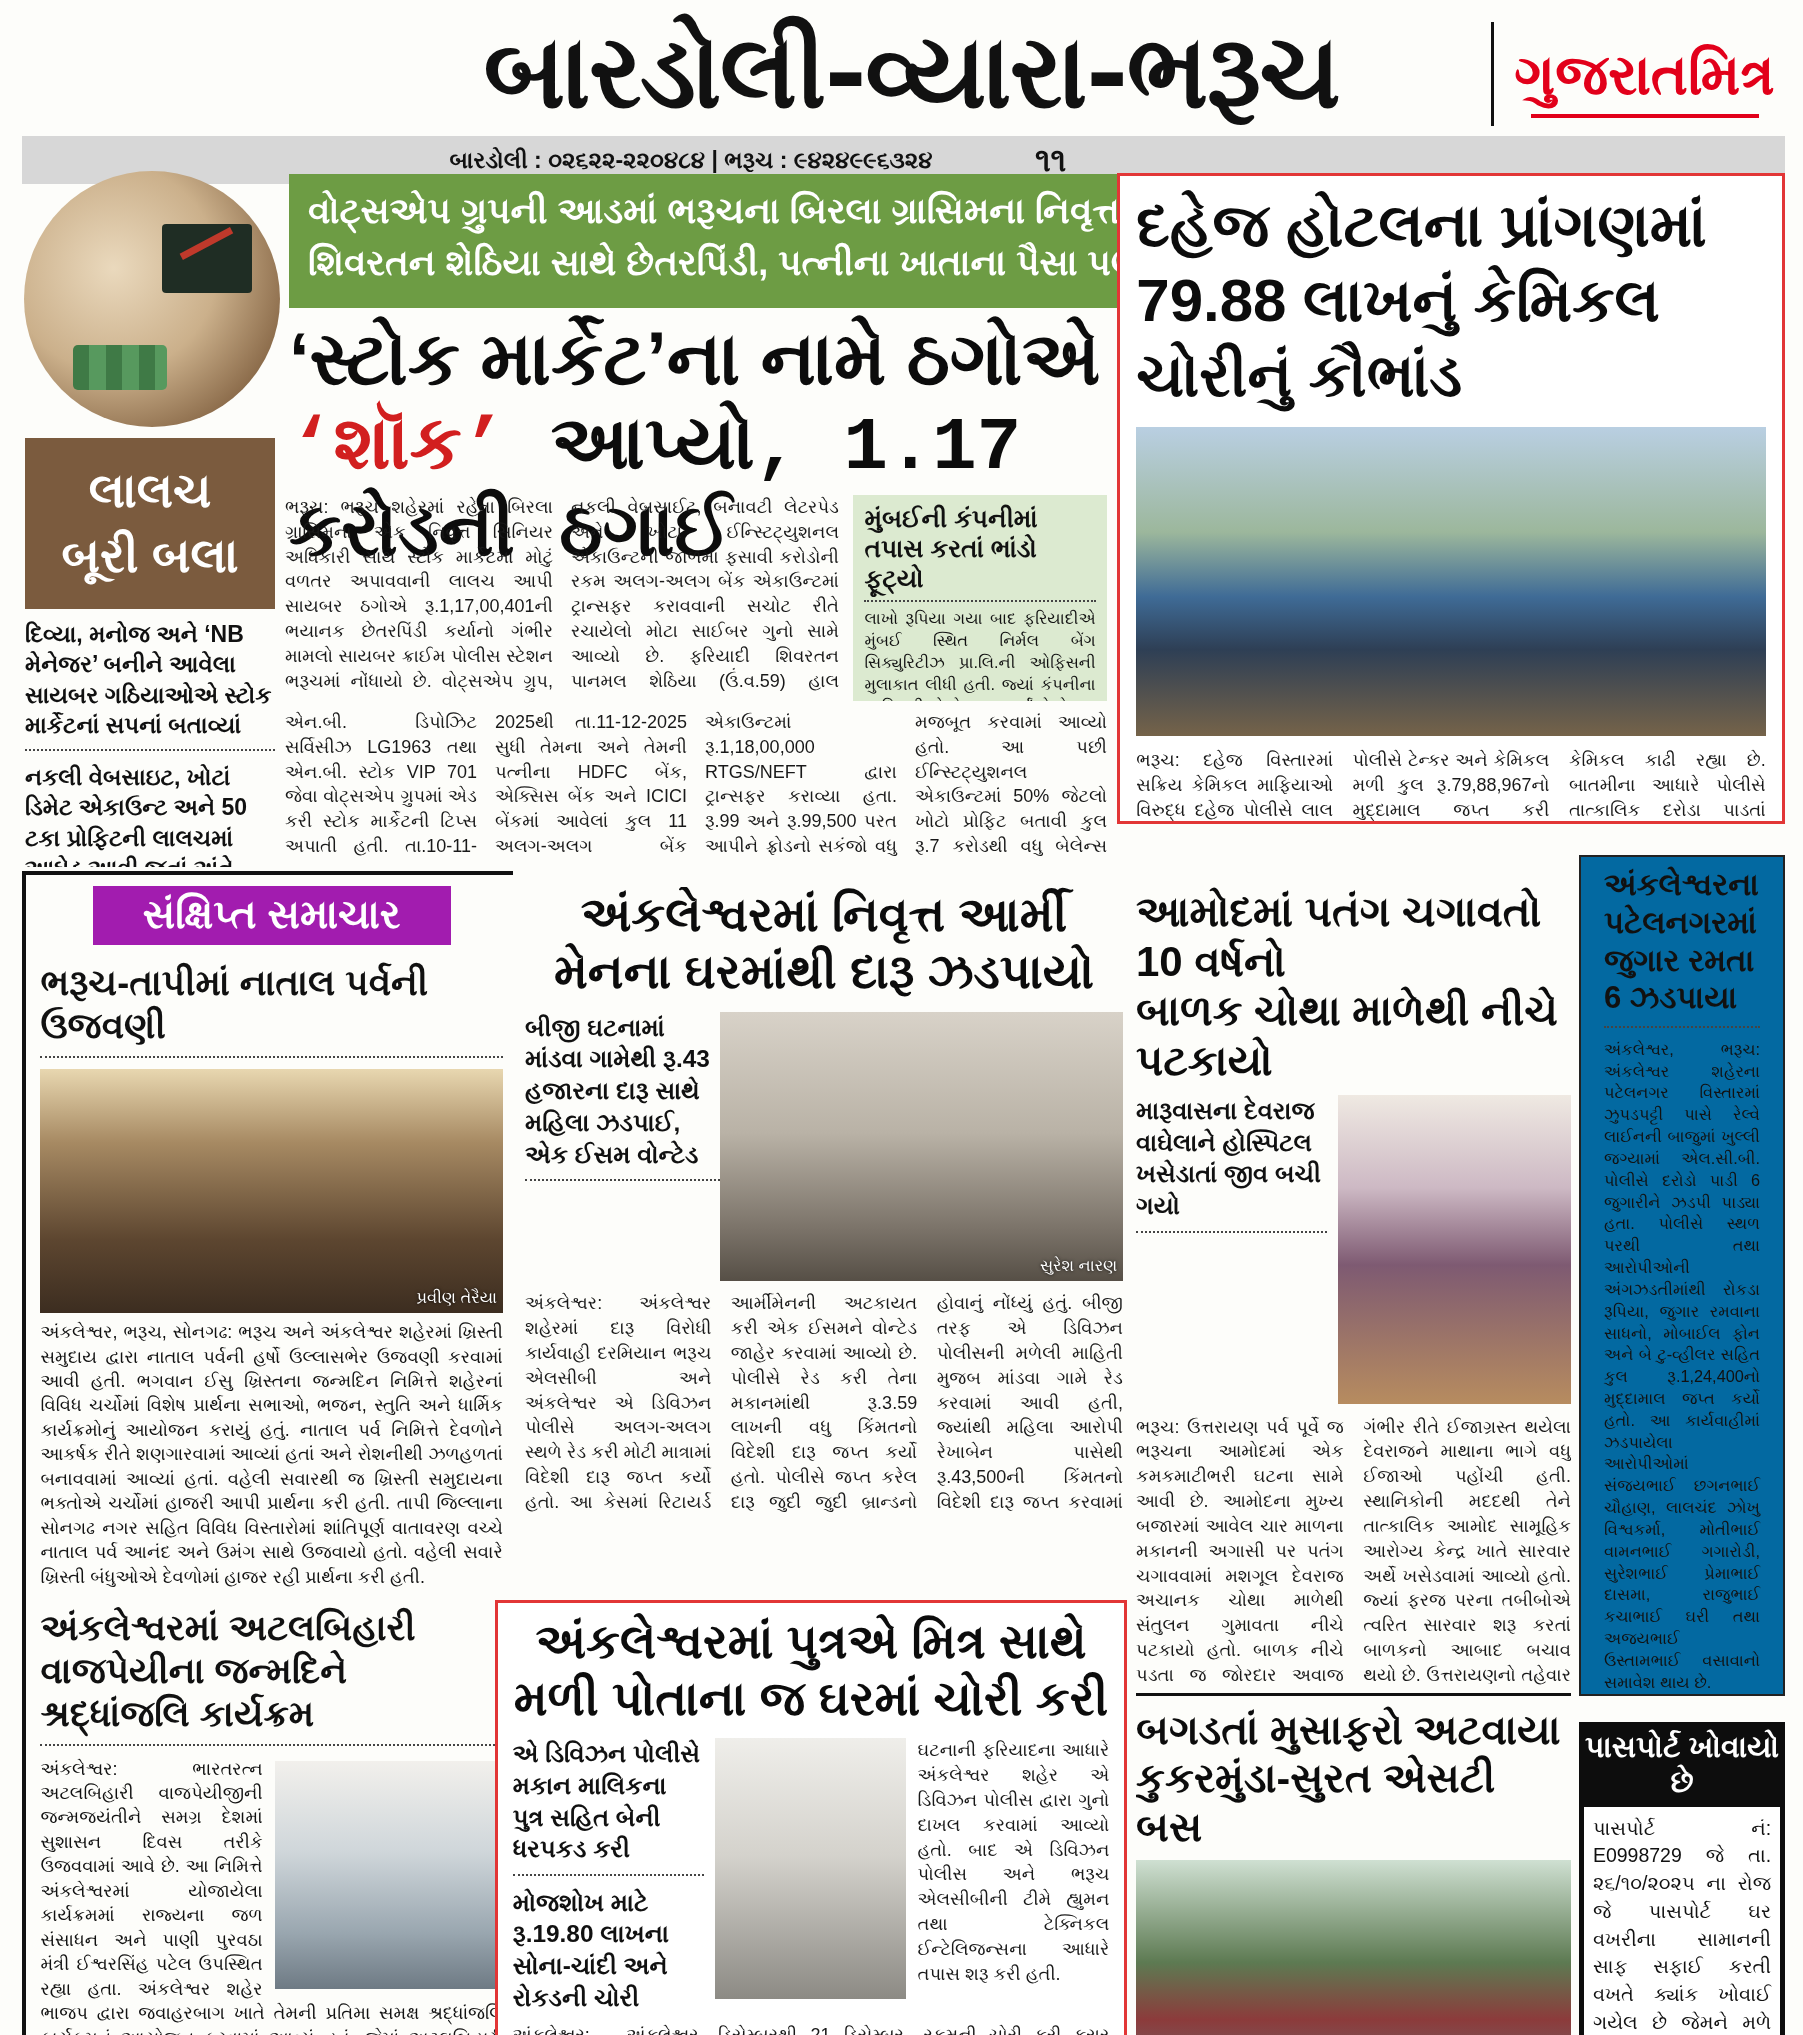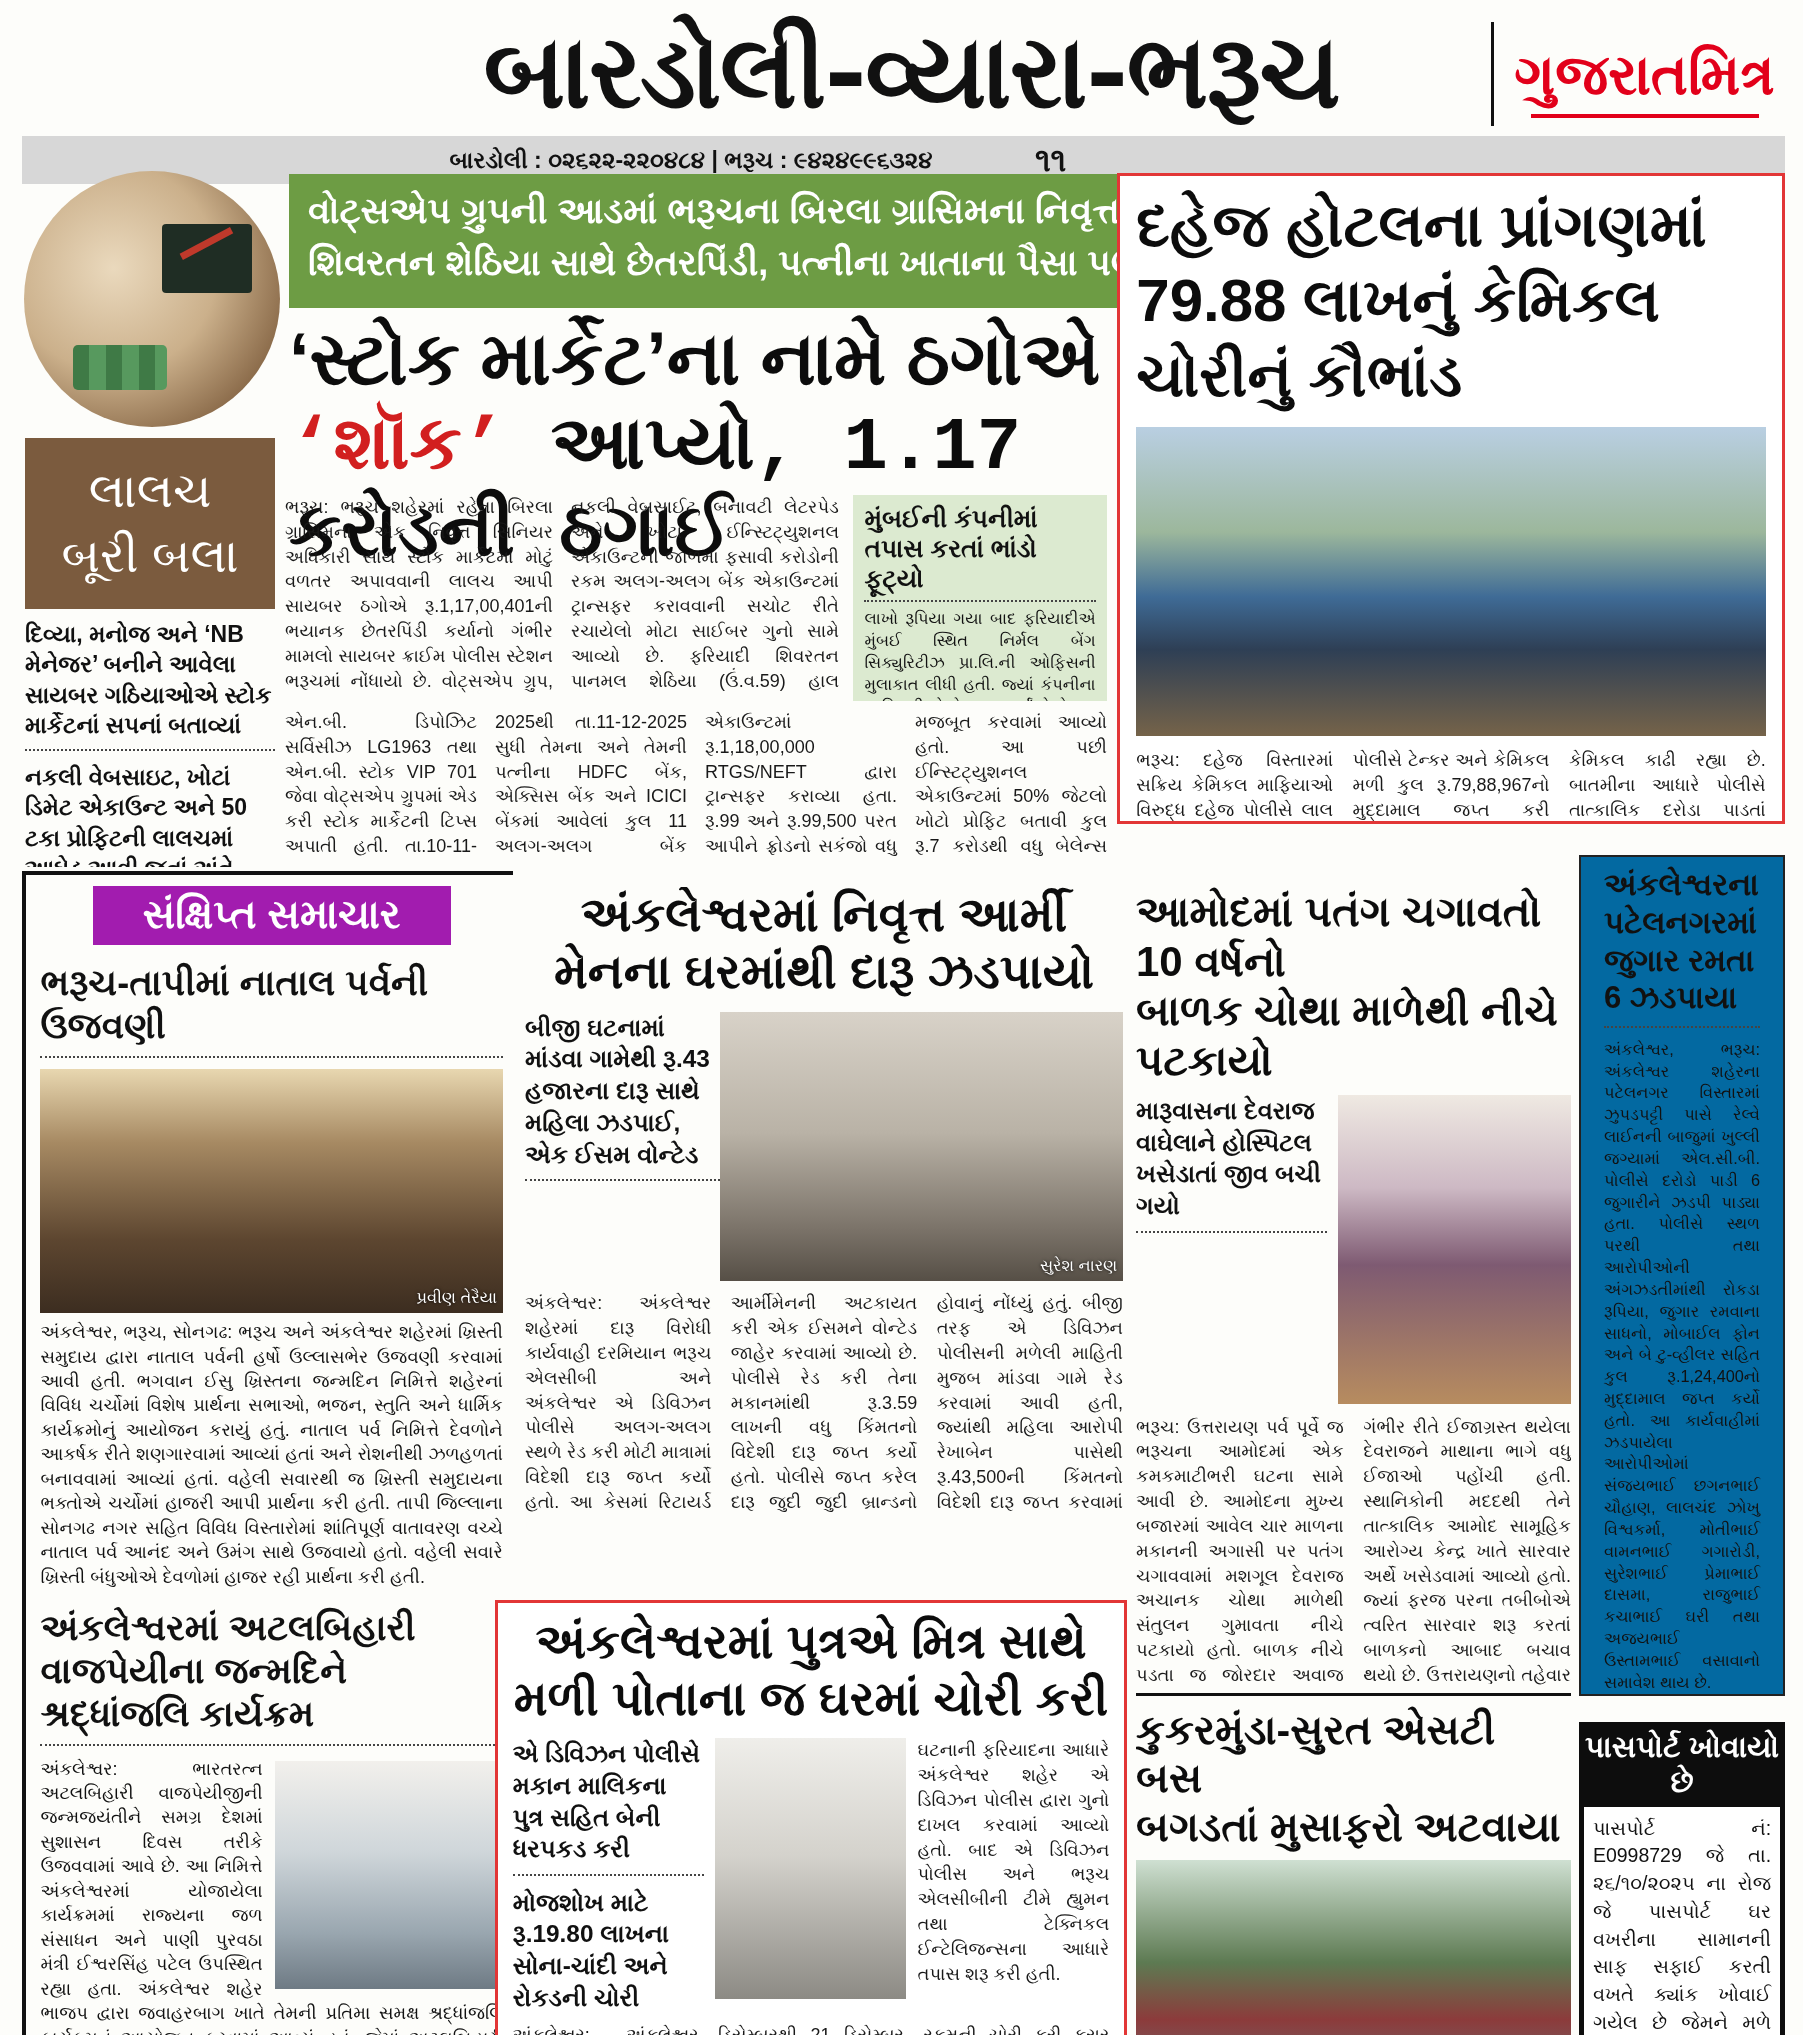--- a/index.html
+++ b/index.html
@@ -32,21 +32,21 @@
     font-weight:bold;font-size:36px;line-height:1.45;padding:10.6px 19px;box-sizing:border-box;}
   #stock-illu{left:24.4px;top:171px;width:256px;height:256px;border-radius:50%;
     background:radial-gradient(circle at 35% 38%,#ead9bd 0%,#cbb08b 45%,#8a6a49 78%,#6f5138 100%);overflow:hidden;}
   #stock-illu .screen{position:absolute;right:28.5px;top:53px;width:90px;height:69px;background:#1f2d24;border-radius:4.1px;}
   #stock-illu .arrow{position:absolute;right:45px;top:69px;width:57px;height:7.3px;background:#c0392b;transform:rotate(-28deg);}
   #stock-illu .money{position:absolute;left:49px;bottom:37px;width:94px;height:45px;background:repeating-linear-gradient(90deg,#3f7a46 0 16.3px,#57995e 16.3px 33px);border-radius:4.9px;}
   #stock-h1{left:289px;top:315px;width:965px;font-size:74px;}
   #stock-h2{left:289px;top:405px;width:965px;font-size:74px;font-family:Liberation Mono, monospace;}
   .red-word{color:#d21f1f;}
   #stock-slug{left:25px;top:438px;width:250px;height:171px;background:#7b5b3e;color:#fff;
-    display:flex;flex-direction:column;align-items:center;justify-content:center;font-weight:normal;font-size:48px;line-height:1.35;}
+    display:flex;flex-direction:column;align-items:center;justify-content:center;font-weight:bold;font-size:48px;line-height:1.35;}
   #stock-bullets{left:25px;top:619px;width:250px;height:248px;overflow:hidden;}
   #stock-bullets .b{font-weight:bold;font-size:23px;line-height:1.32;}
   #stock-greenbox{left:853px;top:495px;width:254px;height:206px;background:#dcead0;box-sizing:border-box;padding:9px 11.4px;overflow:hidden;}
   #stock-greenbox .gb-title{font-weight:bold;font-size:25px;border-bottom:2.4px dotted #444;padding-bottom:5.7px;margin-bottom:6.5px;}
   #stock-greenbox .gb-body{font-size:16.3px;line-height:1.34;text-align:justify;}
   #stock-bodyA{left:285px;top:495px;width:554px;height:206px;column-count:2;column-gap:18px;overflow:hidden;}
   #stock-bodyB{left:285px;top:710px;width:822px;height:157px;column-count:4;column-gap:18px;overflow:hidden;}
   
   #dahej{left:1117px;top:173px;width:668px;height:651px;border:3.7px solid #e23636;background:#fff;box-sizing:border-box;padding:12.2px 16.3px;overflow:hidden;}
   #dahej .headline{font-size:60px;line-height:1.25;}
@@ -219,22 +219,22 @@
         <div class="dotted"></div>
         <div class="subhead">મોજશોખ માટે રૂ.19.80 લાખના સોના-ચાંદી અને રોકડની ચોરી</div>
       </div>
       <div id="theft-photo" class="photo"></div>
       <div id="theft-bodycol" class="body-txt">ઘટનાની ફરિયાદના આધારે અંકલેશ્વર શહેર એ ડિવિઝન પોલીસ દ્વારા ગુનો દાખલ કરવામાં આવ્યો હતો. બાદ એ ડિવિઝન પોલીસ અને ભરૂચ એલસીબીની ટીમે હ્યુમન તથા ટેક્નિકલ ઈન્ટેલિજન્સના આધારે તપાસ શરૂ કરી હતી.</div>
     </div>
     <div class="body-txt col3" style="margin-top:9.8px">અંકલેશ્વર: અંકલેશ્વર શહેરના પારસીવાડ વિસ્તારમાં થયેલી ધરફોડ ચોરીનો ભેદ એ ડિવિઝન પોલીસે ઉકેલ્યો હતો. પારસીવાડ વિસ્તારમાં રહેતા અને કન્સ્ટ્રક્શન વ્યવસાય સાથે સંકળાયેલા પારસી વ્યવસાયકાર અઝુમ રુસ્તમ વિમાદલાલ તા.17 ડિસેમ્બરથી 21 ડિસેમ્બર દરમિયાન પુણે ખાતે લગ્નમાં ગયા હતા. તસ્કરોએ તેમના બંગલાના મુખ્ય દરવાજાની ઈન્ટરલોકની ડુપ્લિકેટ ચાવી બનાવી માસ્ટર કી વડે લોક ખોલી ઘરમાં પ્રવેશ કર્યો હતો. ચોરોએ અંદાજે રૂ.19.80 લાખના સોના-ચાંદીના દાગીના તથા રોકડ રકમની ચોરી કરી ફરાર થઈ ગયા હતા. મોજશોખ પૂરા કરવા માટે પુત્રે જ પોતાના પિતાના બંગલામાં ચોરી કર્યાનું બહાર આવતાં સમગ્ર શહેરમાં ચર્ચાનો વિષય બન્યો હતો. એ ડિવિઝન પોલીસે બંને આરોપીઓની ધરપકડ કરી તેમની સામે કાર્યવાહી હાથ ધરી છે.</div>
   </div>
 
   <div class="abs" id="bus">
+    <div class="headline">બગડતાં મુસાફરો અટવાયા</div>
     <div class="headline">કુકરમુંડા-સુરત એસટી બસ</div>
-    <div class="headline">બગડતાં મુસાફરો અટવાયા</div>
     <div id="bus-photo" class="photo"></div>
 
   </div>
 
   <div class="abs" id="passport">
     <div class="p-head">પાસપોર્ટ ખોવાયો છે</div>
     <div class="p-body">પાસપોર્ટ નં: E0998729 જે તા. ૨૬/૧૦/૨૦૨૫ ના રોજ જે પાસપોર્ટ ઘર વખરીના સામાનની સાફ સફાઈ કરતી વખતે ક્યાંક ખોવાઈ ગયેલ છે જેમને મળે તેમણે નીચેના સરનામે સંપર્ક કરવા વિનંતી.</div>
 
   </div>
 

